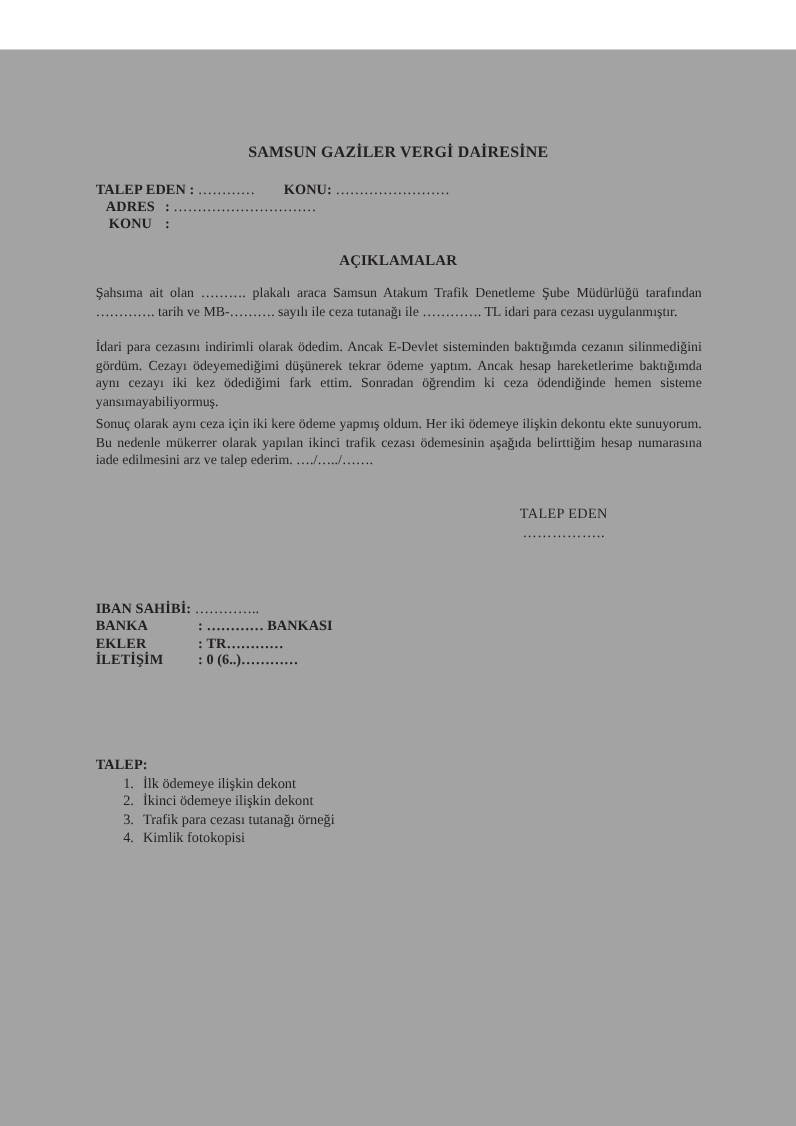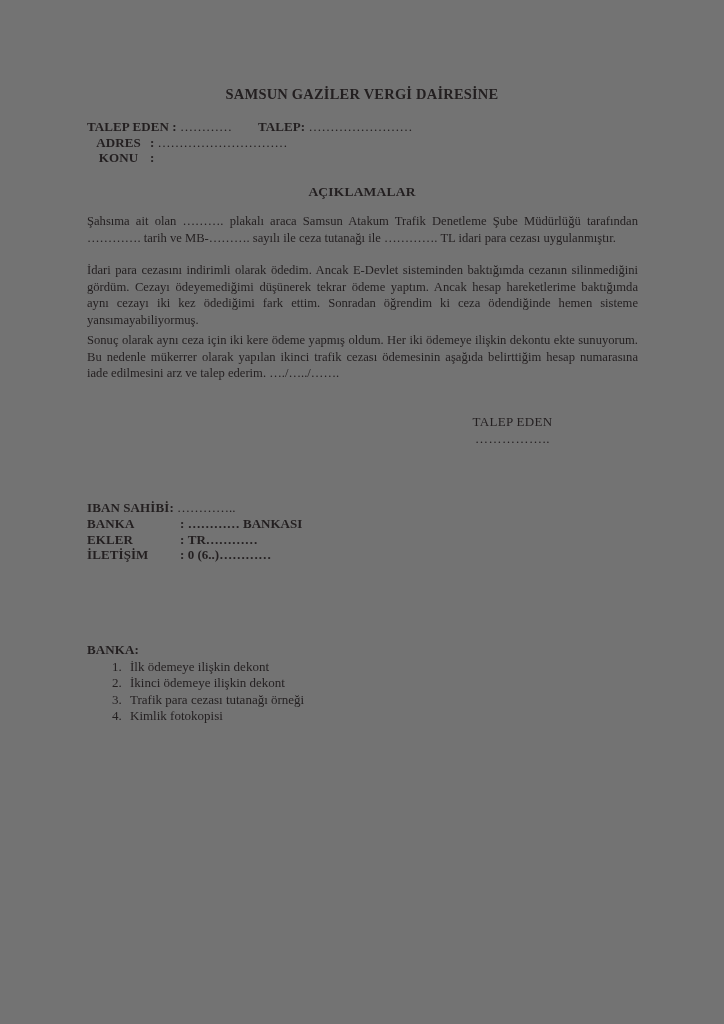--- a/index.html
+++ b/index.html
@@ -14,21 +14,22 @@
     position: relative;
     overflow: hidden;
     font-family: "Liberation Serif", "DejaVu Serif", serif;
     color: #231f20;
     -webkit-font-smoothing: antialiased;
   }
 
   .page {
     position: absolute;
     inset: 0;
-    background: #737373;
+    background: #a3a3a3;
+    margin-top: 45px;
   }
 
   
   .doc-title {
     position: absolute;
     top: 86px;
     left: 0;
     width: 724px;
     text-align: center;
     font-size: 14.5px;
@@ -166,21 +167,21 @@
 
   <div class="doc-title">SAMSUN GAZİLER VERGİ DAİRESİNE</div>
 
   <div class="meta">
 
     <div class="meta-row">
       <span class="meta-label">TALEP EDEN</span>
       <span class="meta-sep"> : </span>
       <span class="meta-value">…………</span>
       <span class="meta-gap"></span>
-      <span class="meta-label">TALEP:</span>
+      <span class="meta-label">KONU:</span>
       <span class="meta-value"> ……………………</span>
     </div>
 
     <div class="meta-row">
       <span class="meta-label w-fixed">ADRES</span>
       <span class="meta-sep">: </span>
       <span class="meta-value">…………………………</span>
     </div>
 
     <div class="meta-row">
@@ -224,21 +225,21 @@
 
     <div class="bank-row">
       <span class="bank-label w-fixed">İLETİŞİM</span>
       <span class="bank-label">: </span>
       <span class="bank-value bold">0 (6..)…………</span>
     </div>
 
   </div>
 
   <div class="ekler">
-    <div class="ekler-title">BANKA:</div>
+    <div class="ekler-title">TALEP:</div>
     <ol class="ekler-list" id="attachments-list">
         <li class="ekler-item"><span class="ekler-num">1.</span><span class="ekler-text">İlk ödemeye ilişkin dekont</span></li>
         <li class="ekler-item"><span class="ekler-num">2.</span><span class="ekler-text">İkinci ödemeye ilişkin dekont</span></li>
         <li class="ekler-item"><span class="ekler-num">3.</span><span class="ekler-text">Trafik para cezası tutanağı örneği</span></li>
         <li class="ekler-item"><span class="ekler-num">4.</span><span class="ekler-text">Kimlik fotokopisi</span></li>
       </ol>
   </div>
 
 </div>
 

